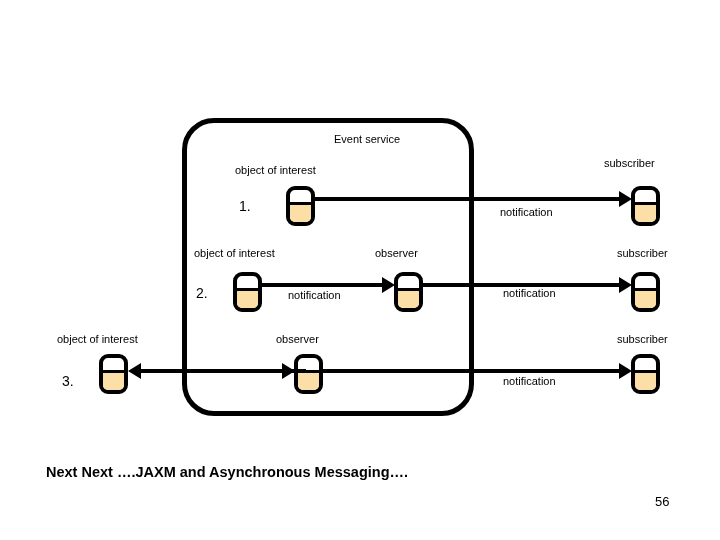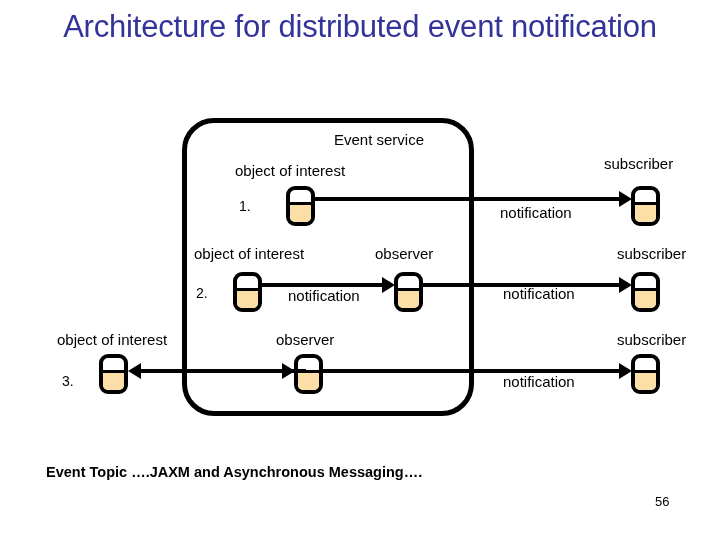--- a/index.html
+++ b/index.html
@@ -20,21 +20,21 @@
 
   
   .event-box{
     position:absolute;left:182px;top:118px;width:292px;height:298px;
     border:5px solid #000000;border-radius:32px;
     background:transparent;box-sizing:border-box;
   }
 
   
   .lbl{
-    position:absolute;color:#000000;font-size:15px;line-height:15px;
+    position:absolute;color:#000000;font-size:11px;line-height:15px;
     white-space:nowrap;
   }
   .step-num{
     position:absolute;color:#000000;font-size:14px;line-height:15px;
     white-space:nowrap;
   }
 
   
   .obj{
     position:absolute;width:29px;height:40px;box-sizing:border-box;
@@ -71,21 +71,20 @@
   .pageno{
     position:absolute;left:655px;top:494px;
     color:#000000;font-size:13px;
   }
 </style>
 </head>
 <body>
 
 <div id="slide">
 
-  <div class="title">Architecture for distributed event notification</div>
 
   <div class="event-box"></div>
   <div class="lbl" style="left:334px;top:132px;">Event service</div>
 
   <div class="step-num" style="left:239px;top:199px;">1.</div>
 
   <div class="lbl" style="left:235px;top:163px;">object of interest</div>
   <div class="obj" style="left:286px;top:186px;">
     <div class="bar"></div>
     <div class="fill"></div>
@@ -151,16 +150,16 @@
 
   <div class="line" style="left:141px;top:369px;width:165px;"></div>
   <div class="arrow-l" style="left:128px;top:363px;"></div>
 
   <div class="arrow-r" style="left:282px;top:363px;"></div>
 
   <div class="line" style="left:322px;top:369px;width:302px;"></div>
   <div class="arrow-r" style="left:619px;top:363px;"></div>
   <div class="lbl" style="left:503px;top:374px;">notification</div>
 
-  <div class="footer">Event Topic ….JAXM and Asynchronous Messaging….</div>
+  <div class="footer">Next Next ….JAXM and Asynchronous Messaging….</div>
   <div class="pageno">56</div>
 
 </div>
 
 </body></html>

